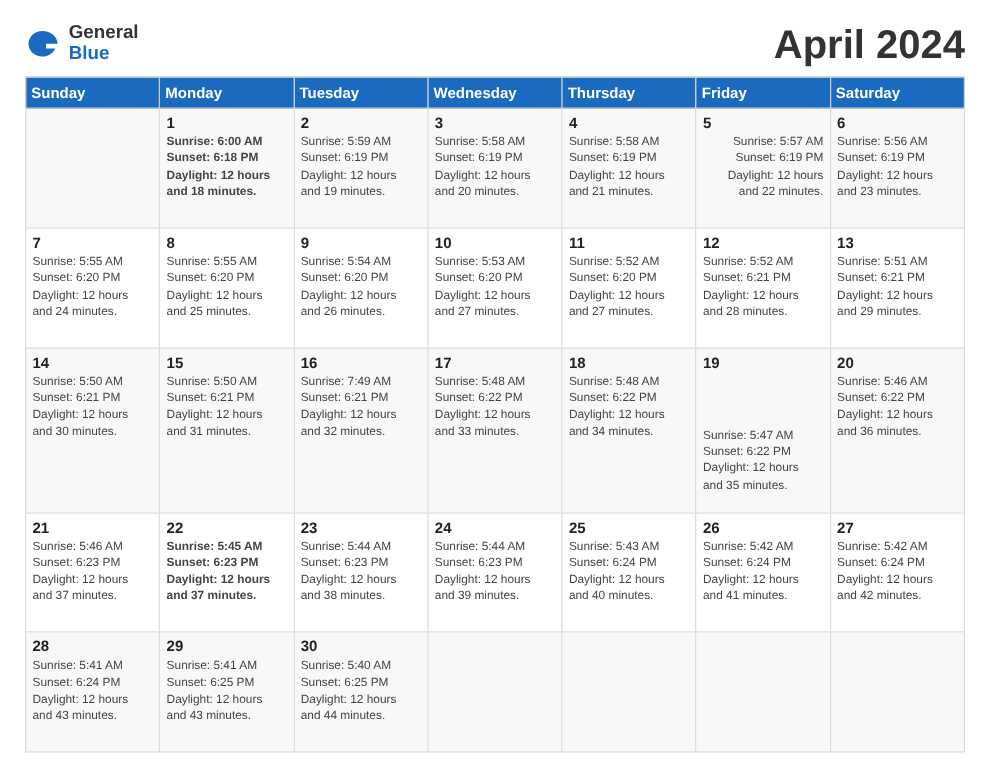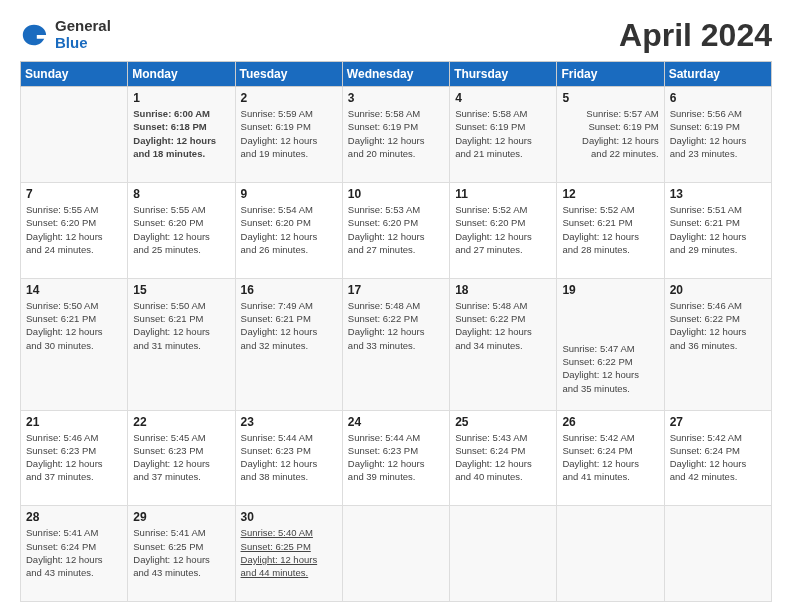--- a/index.html
+++ b/index.html
@@ -289,21 +289,21 @@
         <tr>
           <td>
             <span class="day-num">21</span>
             <div class="day-info" style="white-space: pre-line;">Sunrise: 5:46 AM
 Sunset: 6:23 PM
 Daylight: 12 hours
 and 37 minutes.</div>
           </td>
           <td>
             <span class="day-num">22</span>
-            <div class="day-info" style="white-space: pre-line;">Sunrise: 5:45 AM
+            <div class="day-info" style="white-space: pre-line; font-weight: bold;">Sunrise: 5:45 AM
 Sunset: 6:23 PM
 Daylight: 12 hours
 and 37 minutes.</div>
           </td>
           <td>
             <span class="day-num">23</span>
             <div class="day-info" style="white-space: pre-line;">Sunrise: 5:44 AM
 Sunset: 6:23 PM
 Daylight: 12 hours
 and 38 minutes.</div>
@@ -347,21 +347,21 @@
           </td>
           <td>
             <span class="day-num">29</span>
             <div class="day-info" style="white-space: pre-line;">Sunrise: 5:41 AM
 Sunset: 6:25 PM
 Daylight: 12 hours
 and 43 minutes.</div>
           </td>
           <td>
             <span class="day-num">30</span>
-            <div class="day-info" style="white-space: pre-line; text-decoration: underline;">Sunrise: 5:40 AM
+            <div class="day-info" style="white-space: pre-line;">Sunrise: 5:40 AM
 Sunset: 6:25 PM
 Daylight: 12 hours
 and 44 minutes.</div>
           </td>
           <td class="empty-cell"></td>
           <td class="empty-cell"></td>
           <td class="empty-cell"></td>
           <td class="empty-cell"></td>
         </tr>
       </tbody>

